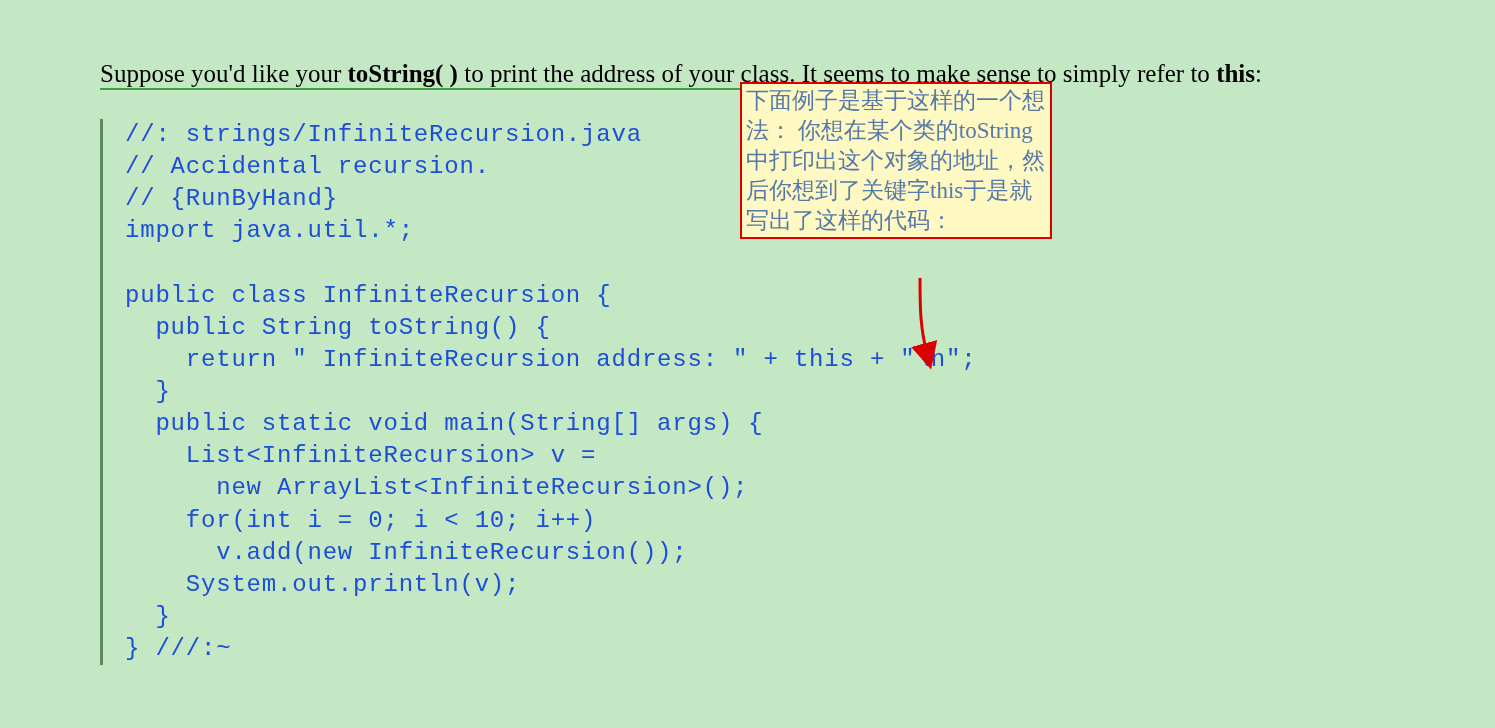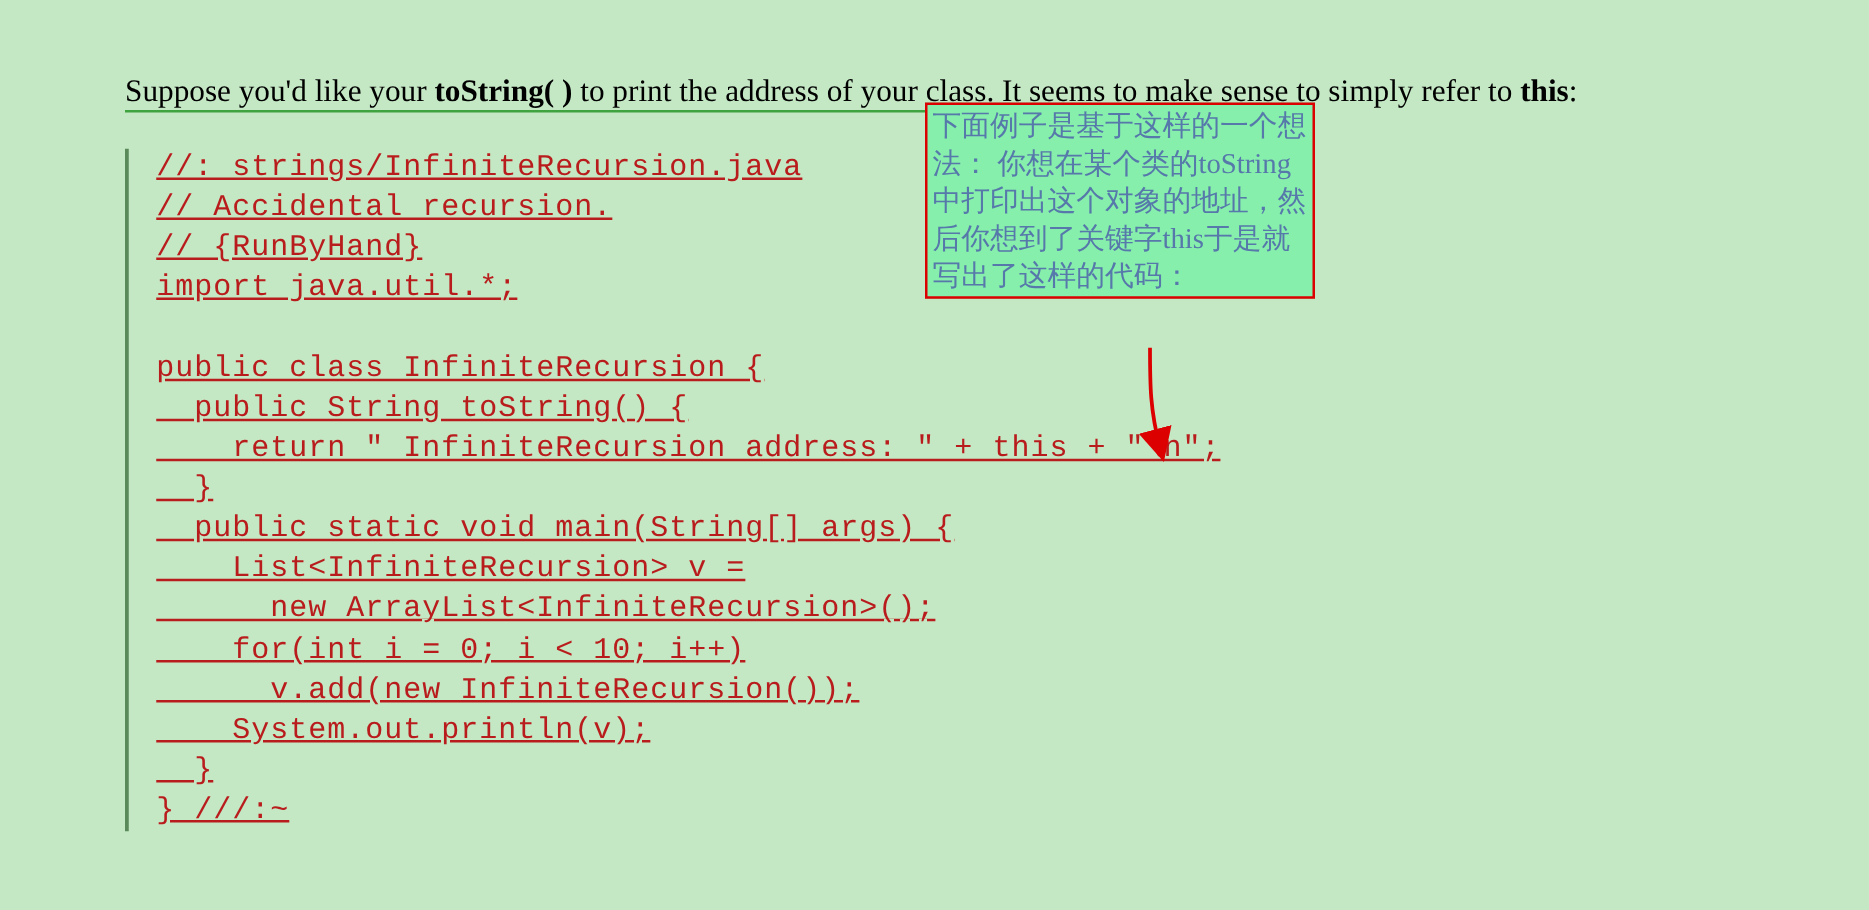--- a/index.html
+++ b/index.html
@@ -26,32 +26,31 @@
       border-bottom: 2px solid #3fa33f;
       padding-bottom: 1px;
     }
     .bold { font-weight: bold; }
     .code-block {
       border-left: 3px solid #5a8a5a;
       padding-left: 22px;
       font-family: Consolas, 'Courier New', monospace;
       font-size: 24px;
       line-height: 1.34;
-      color: #b91c1c;
+      color: #1d4ed8;
       letter-spacing: 0.8px;
       white-space: pre;
-      text-decoration: underline;
     }
     .annotation-box {
       position: absolute;
       top: 82px;
       left: 740px;
       width: 312px;
       border: 2px solid #d00;
-      background: #86efac;
+      background: #fef9c3;
       color: #5678aa;
       font-family: 'SimSun', 'Songti SC', serif;
       font-size: 23px;
       line-height: 1.3;
       padding: 2px 4px;
     }
     .arrow-svg {
       position: absolute;
       top: 278px;
       left: 880px;

